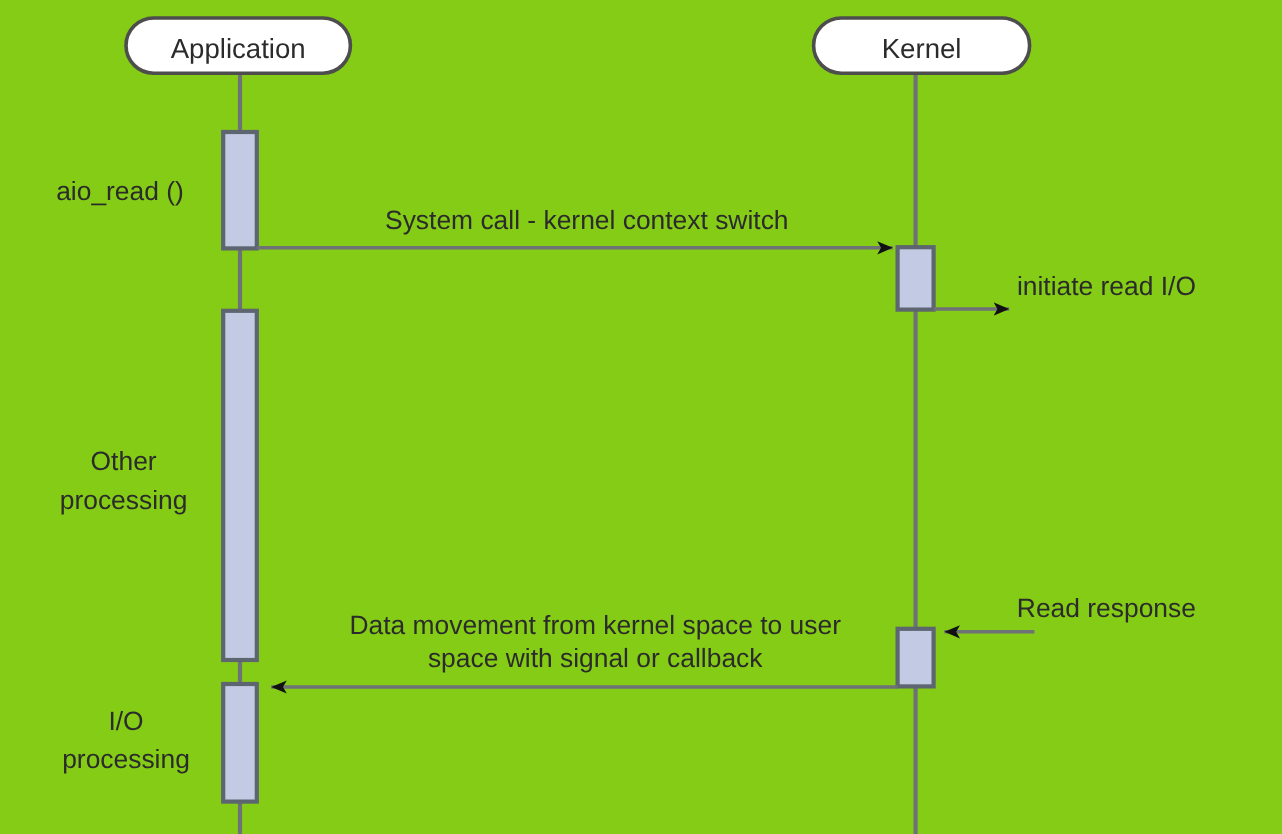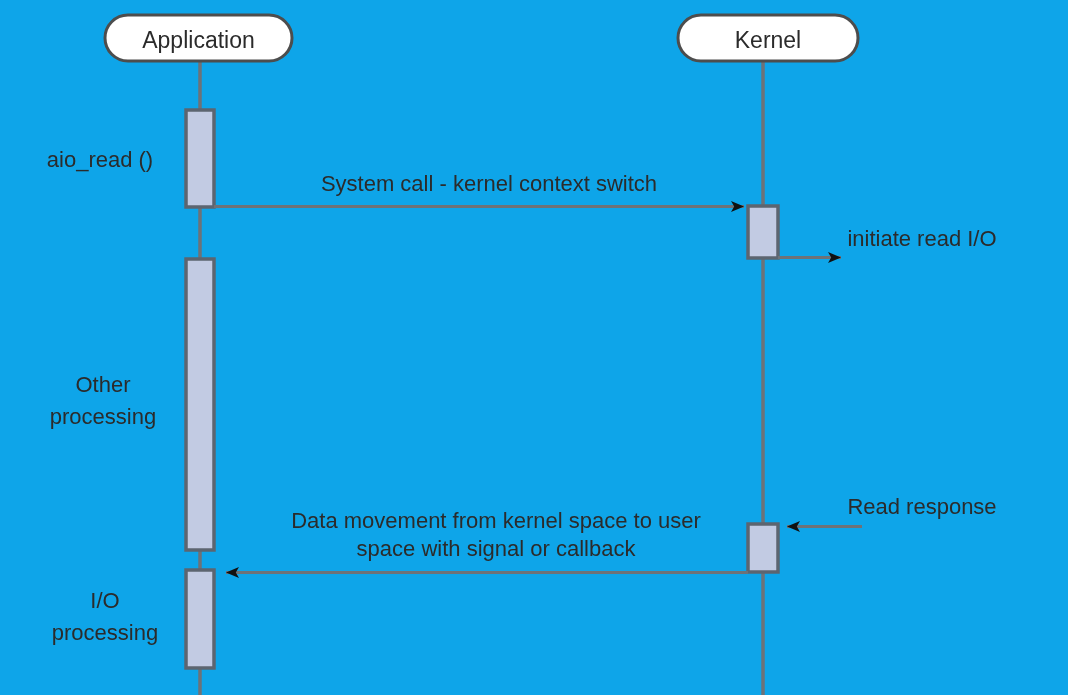--- a/index.html
+++ b/index.html
@@ -9,21 +9,21 @@
     background: #ffffff;
   }
   body {
     font-family: "Liberation Sans", sans-serif;
     color: #2b2b2b;
   }
   #diagram-root {
     position: relative;
     width: 1068px;
     height: 695px;
-    background: #0ea5e9;
+    background: #84cc16;
     overflow: hidden;
   }
   svg#seq-svg {
     position: absolute;
     left: 0;
     top: 0;
     width: 1068px;
     height: 695px;
     display: block;
   }

